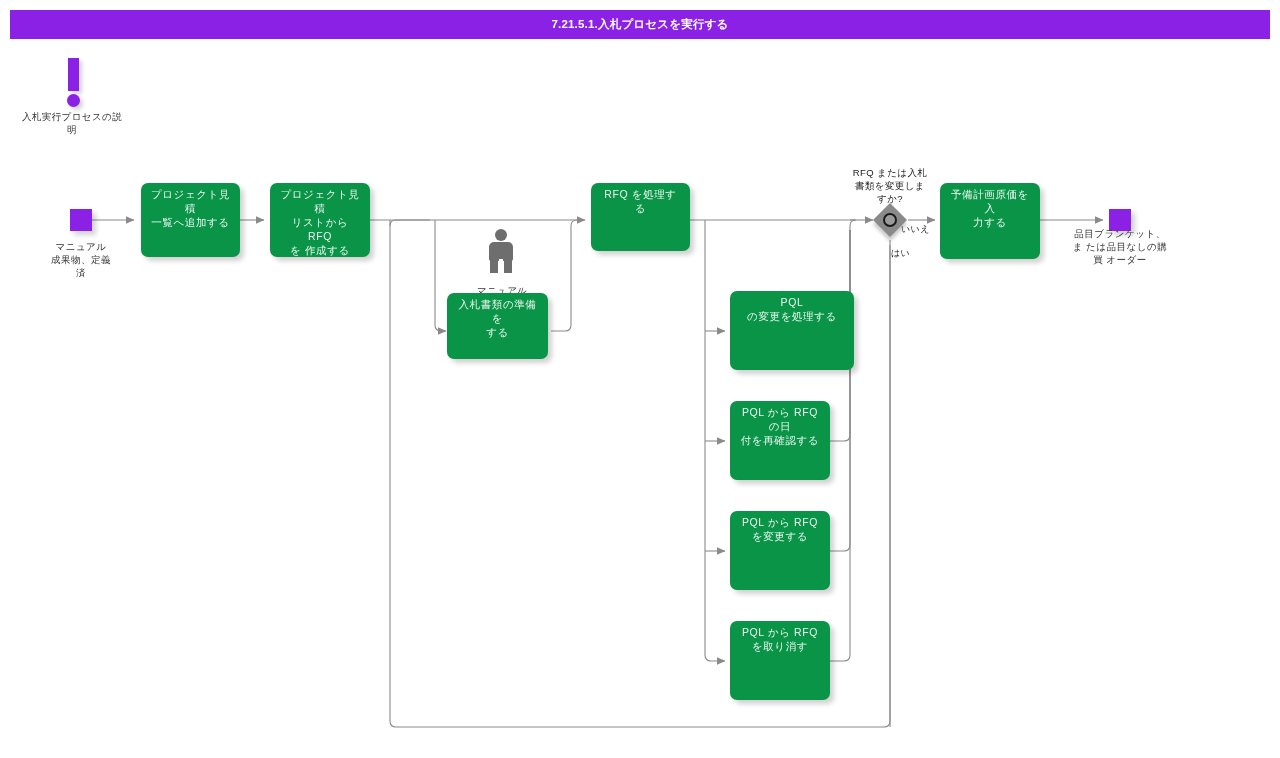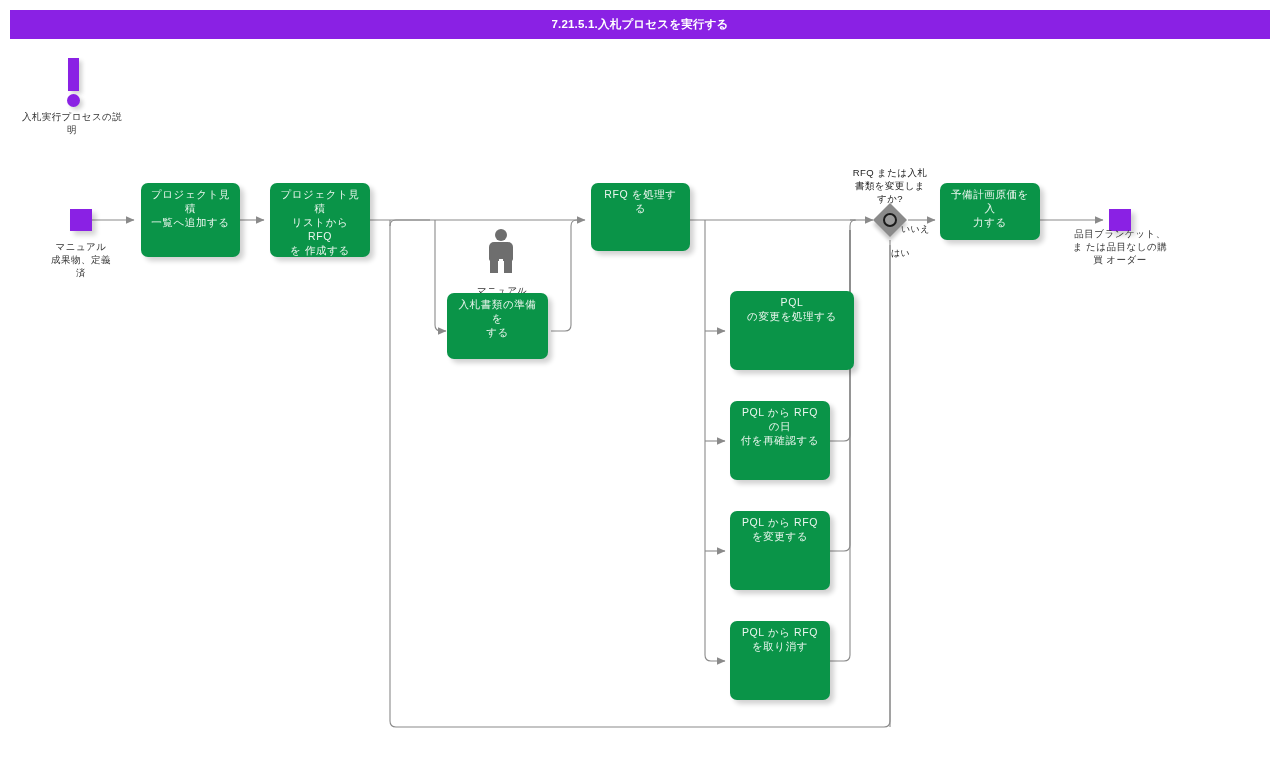--- a/index.html
+++ b/index.html
@@ -305,21 +305,21 @@
   <div class="decision-label" style="left:832px; top:166px; width:116px;">RFQ または入札
 書類を変更しま
 すか?</div>
   <div class="decision" style="left:873px; top:203px;">
     <div class="dia"></div>
     <div class="ring"></div>
   </div>
   <div class="branch-label" style="left:901px; top:223px;">いいえ</div>
   <div class="branch-label" style="left:891px; top:247px;">はい</div>
 
-  <div class="node task" style="left:940px; top:183px; width:100px; height:57px;">
+  <div class="node task" style="left:940px; top:183px; width:100px; height:76px;">
     <span class="label">予備計画原価を入
 力する</span>
   </div>
 
   <div class="node" style="left:1109px; top:209px;">
     <div class="terminator"></div>
   </div>
   <div class="term-label" style="left:1060px; top:227px; width:120px;">品目ブランケット、
 ま たは品目なしの購
 買 オーダー</div>

